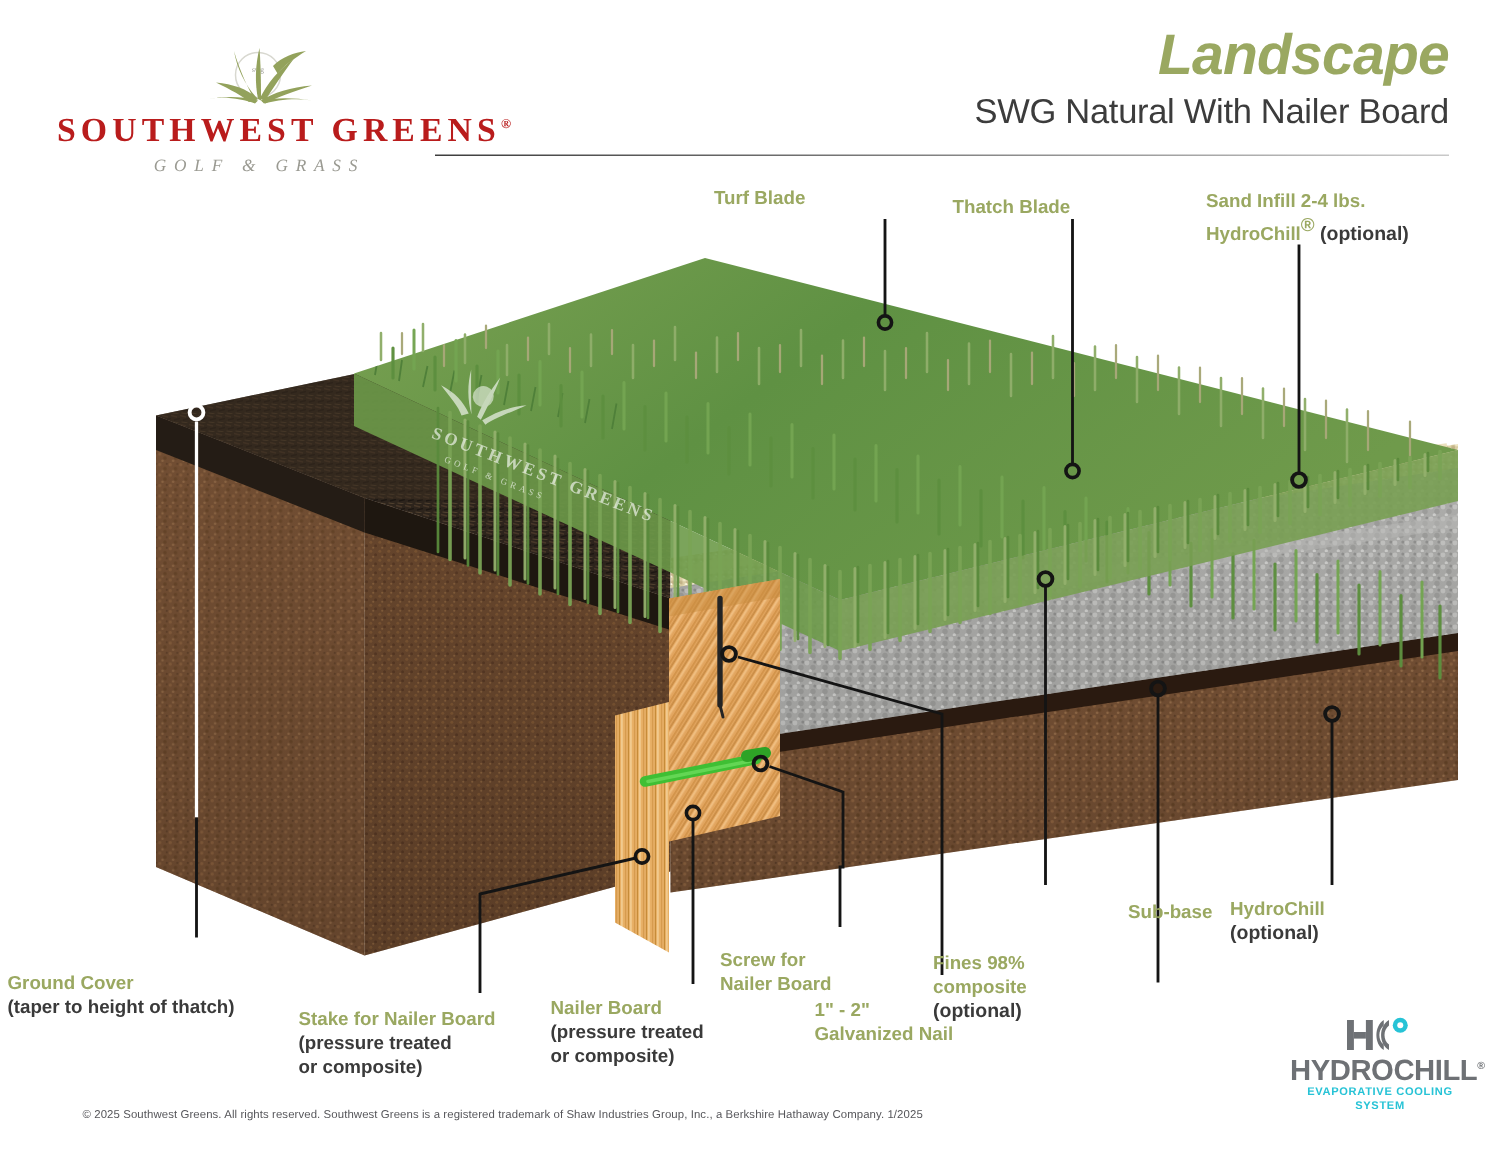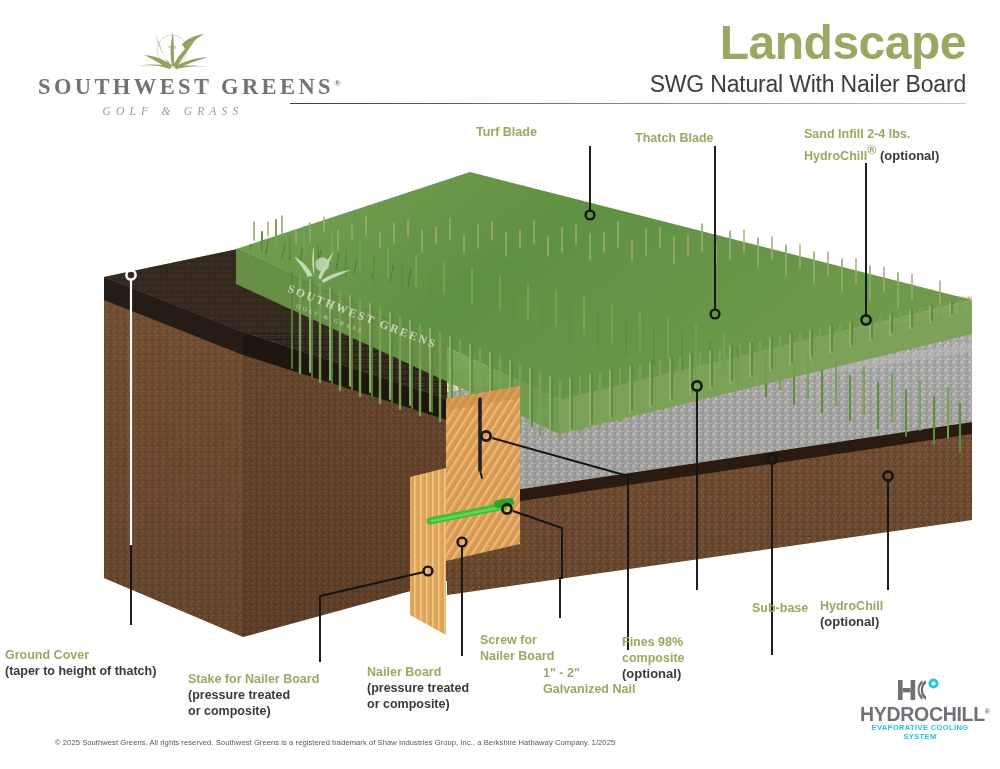--- a/index.html
+++ b/index.html
@@ -12,34 +12,35 @@
     overflow:hidden;
     position:relative;
   }
   #root{position:relative;width:1000px;height:769px;}
 
   
   .logo-wrap{position:absolute;left:38px;top:22px;width:270px;height:105px;}
   .logo-mark{position:absolute;left:78px;top:0;width:110px;height:52px;}
   .logo-name{
     position:absolute;left:0;top:52px;width:270px;text-align:center;
-    font-size:22.5px;font-weight:bold;letter-spacing:3.4px;color:#737373;
+    font-size:22.5px;font-weight:bold;letter-spacing:3.4px;color:#b91c1c;
     font-family:"Liberation Serif",serif;white-space:nowrap;
   }
   .logo-name sup{font-size:9px;letter-spacing:0;vertical-align:super;}
   .logo-sub{
     position:absolute;left:0;top:83px;width:270px;text-align:center;
     font-size:11.5px;letter-spacing:5.2px;color:#9a9a92;font-style:italic;
     font-family:"Liberation Serif",serif;white-space:nowrap;
   }
 
   .title-block{position:absolute;right:34px;top:18px;text-align:right;}
   .title-main{
-    font-size:48px;font-weight:bold;color:#9aa861;letter-spacing:-0.5px;
+    font-size:38px;font-weight:bold;color:#9aa861;letter-spacing:-0.5px;
     line-height:1.05;
+    font-style:italic;
   }
   .title-sub{
     font-size:23px;color:#3c3c3c;line-height:1.3;margin-top:2px;
     letter-spacing:-0.2px;
   }
   .header-rule{
     position:absolute;left:290px;top:103px;width:676px;height:1px;
     background:linear-gradient(to right,#3d3d3d,#c9c9c9);
   }
 
@@ -419,21 +420,21 @@
     <div>
       <span class="g">HydroChill</span><sup class="g">®</sup><span class="d"> (optional)</span>
     </div>
   </div>
 
   <div class="lbl ctr" style="left:135px;top:647px;transform:translateX(-50%);width:260px;">
     <div class="g">Ground Cover</div>
     <div class="dn">(taper to height of thatch)</div>
   </div>
 
-  <div class="lbl ctr" style="left:303px;top:671px;transform:translateX(-50%);width:230px;">
+  <div class="lbl ctr" style="left:314px;top:671px;transform:translateX(-50%);width:230px;">
     <div class="g">Stake for Nailer Board</div>
     <div class="dn">(pressure treated</div>
     <div class="dn">or composite)</div>
   </div>
 
   <div class="lbl ctr" style="left:462px;top:664px;transform:translateX(-50%);width:190px;">
     <div class="g">Nailer Board</div>
     <div class="dn">(pressure treated</div>
     <div class="dn">or composite)</div>
   </div>

